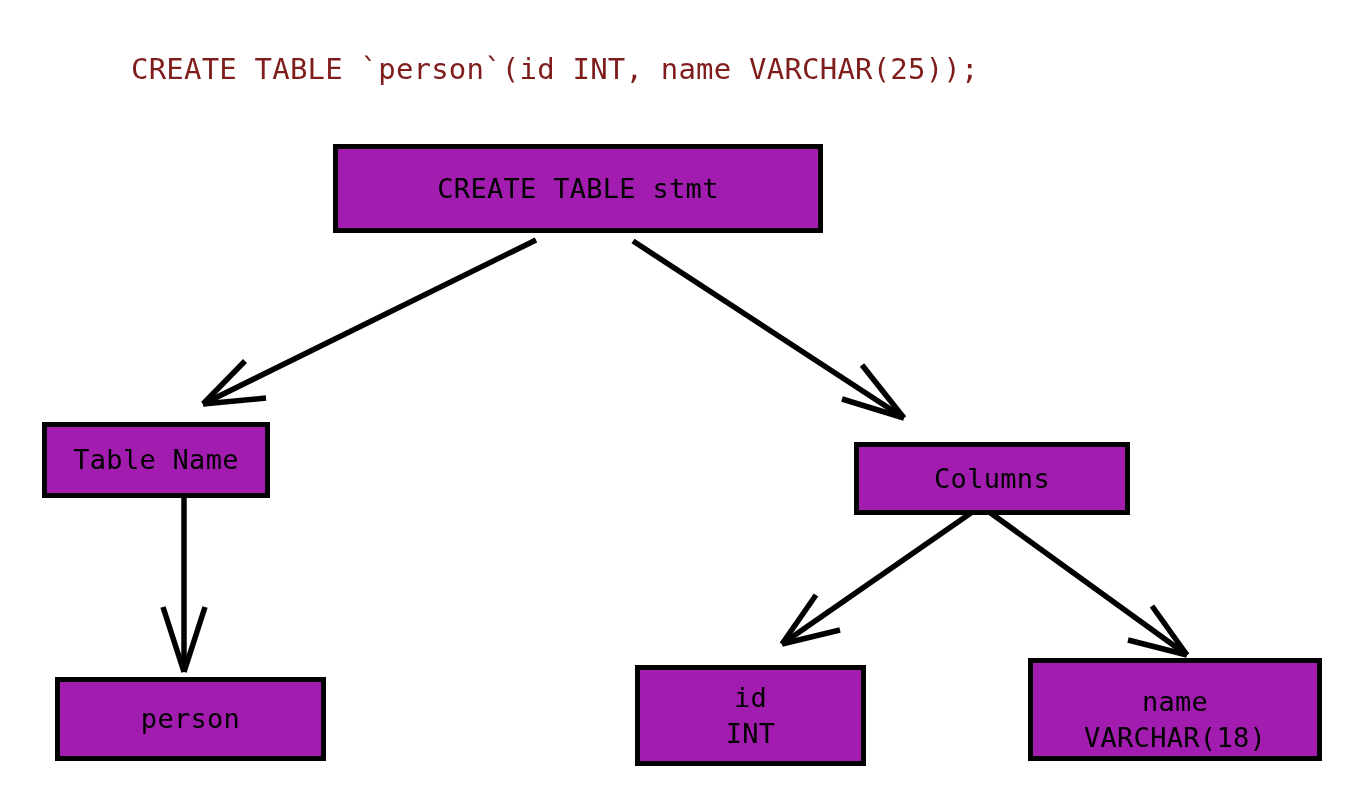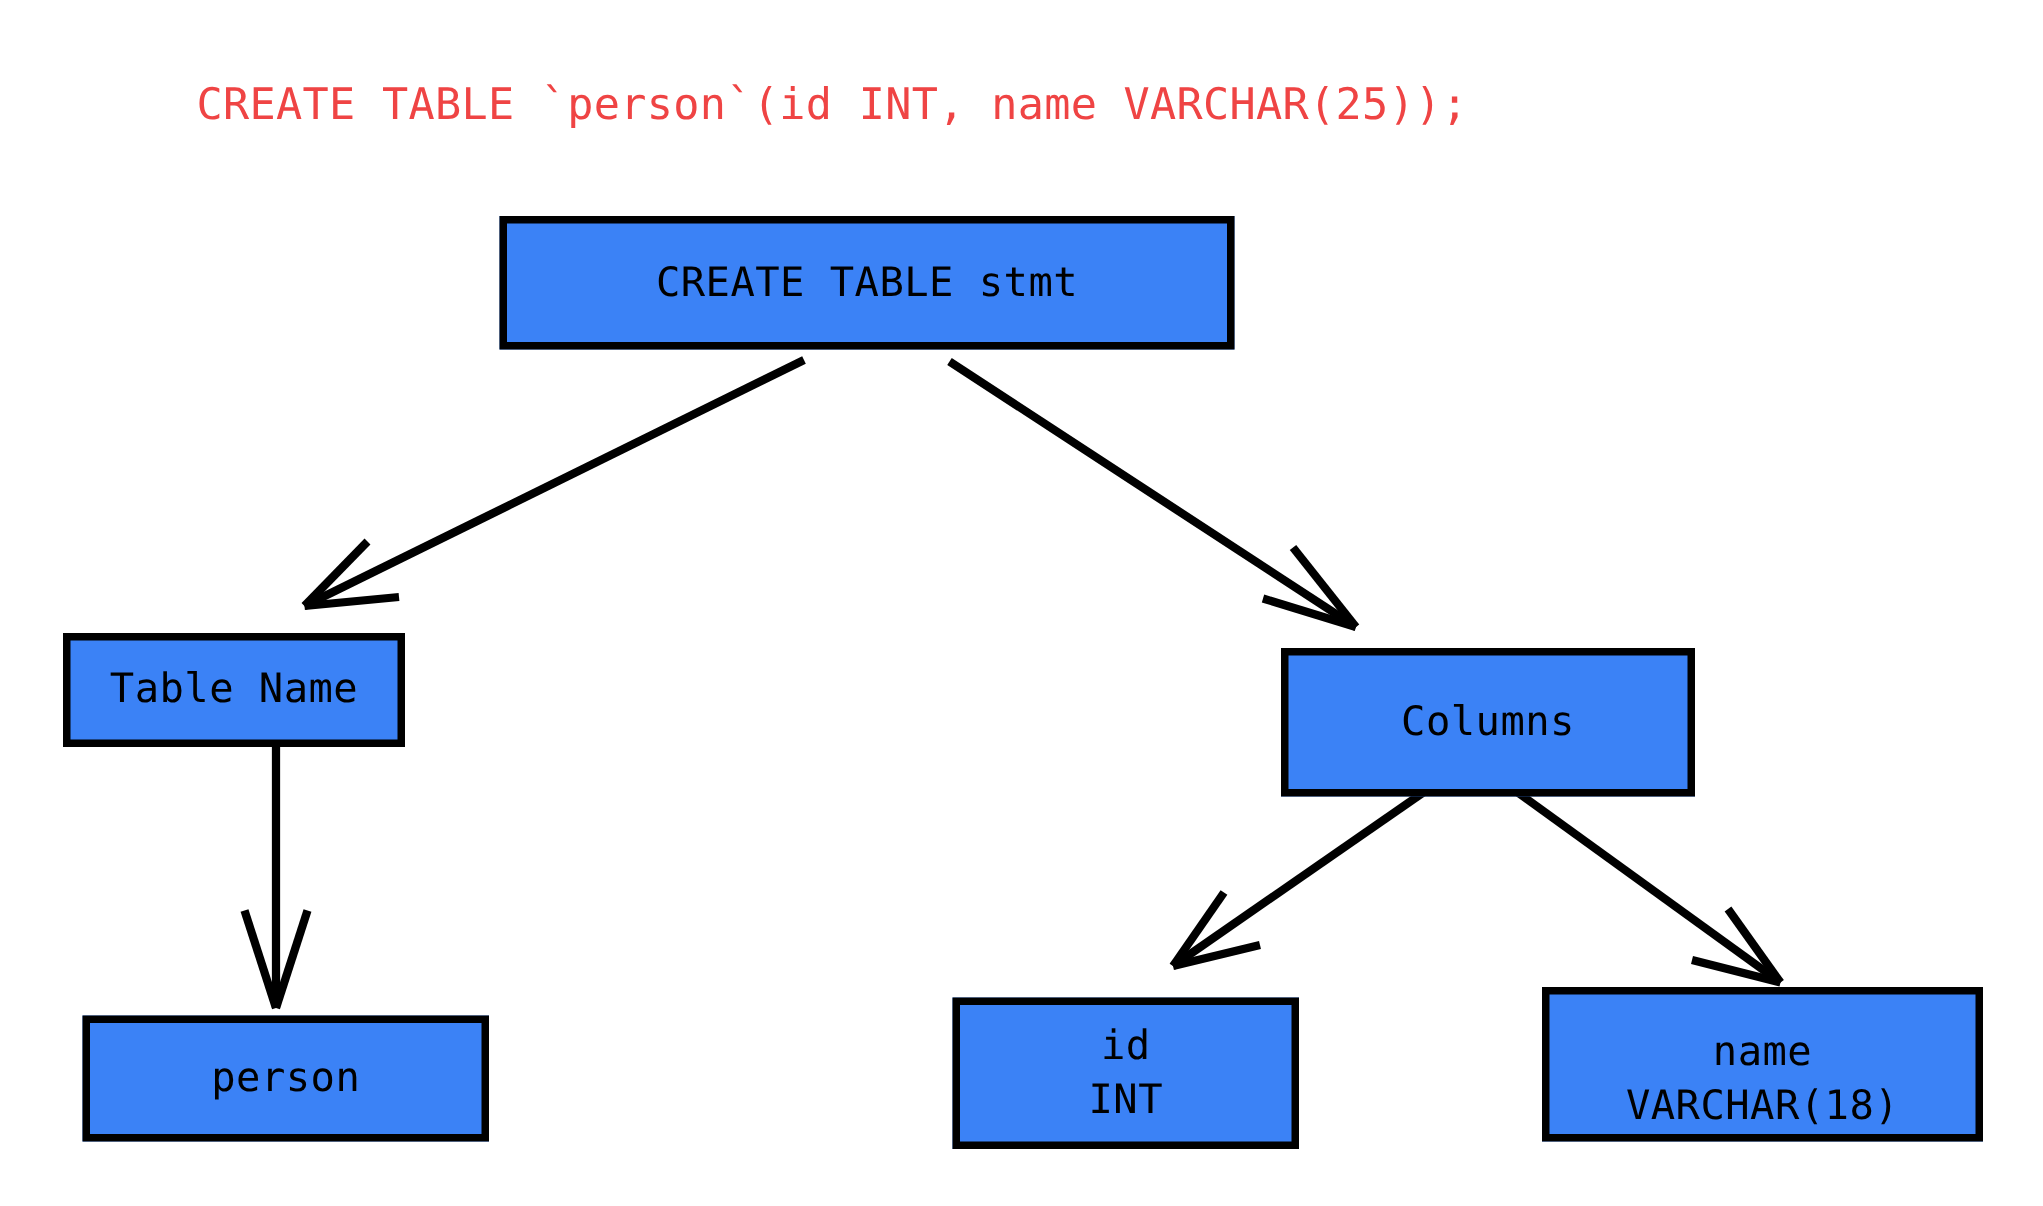--- a/index.html
+++ b/index.html
@@ -22,27 +22,27 @@
   
   .query-text {
     position: absolute;
     left: 131px;
     top: 50px;
     font-family: "DejaVu Sans Mono", "Liberation Mono", monospace;
     font-size: 29px;
     line-height: 38px;
     letter-spacing: 0.2px;
     white-space: pre;
-    color: #ef4444;
+    color: #7f1d1d;
   }
   
   .node {
     position: absolute;
     box-sizing: border-box;
-    background: #3b82f6;
+    background: #a21caf;
     border: 5px solid #000000;
     display: flex;
     flex-direction: column;
     align-items: center;
     justify-content: center;
     text-align: center;
     font-family: "DejaVu Sans Mono", "Liberation Mono", monospace;
     color: #000000;
     z-index: 3;
   }
@@ -52,21 +52,21 @@
     font-size: 27px;
     line-height: 34px;
     letter-spacing: 0.3px;
   }
   .node.two-line .line {
     line-height: 36px;
   }
   
   #node-root     { left: 333px; top: 144px; width: 490px; height: 89px; }
   #node-tablename{ left: 42px;  top: 422px; width: 228px; height: 76px; }
-  #node-columns  { left: 854px; top: 432px; width: 276px; height: 99px; }
+  #node-columns  { left: 854px; top: 442px; width: 276px; height: 73px; }
   #node-person   { left: 55px;  top: 677px; width: 271px; height: 84px; }
   #node-col-id   { left: 635px; top: 665px; width: 231px; height: 101px; }
   #node-col-name { left: 1028px;top: 658px; width: 294px; height: 103px; justify-content: flex-end; }
 
   
   #edges {
     position: absolute;
     left: 0;
     top: 0;
     width: 1362px;

